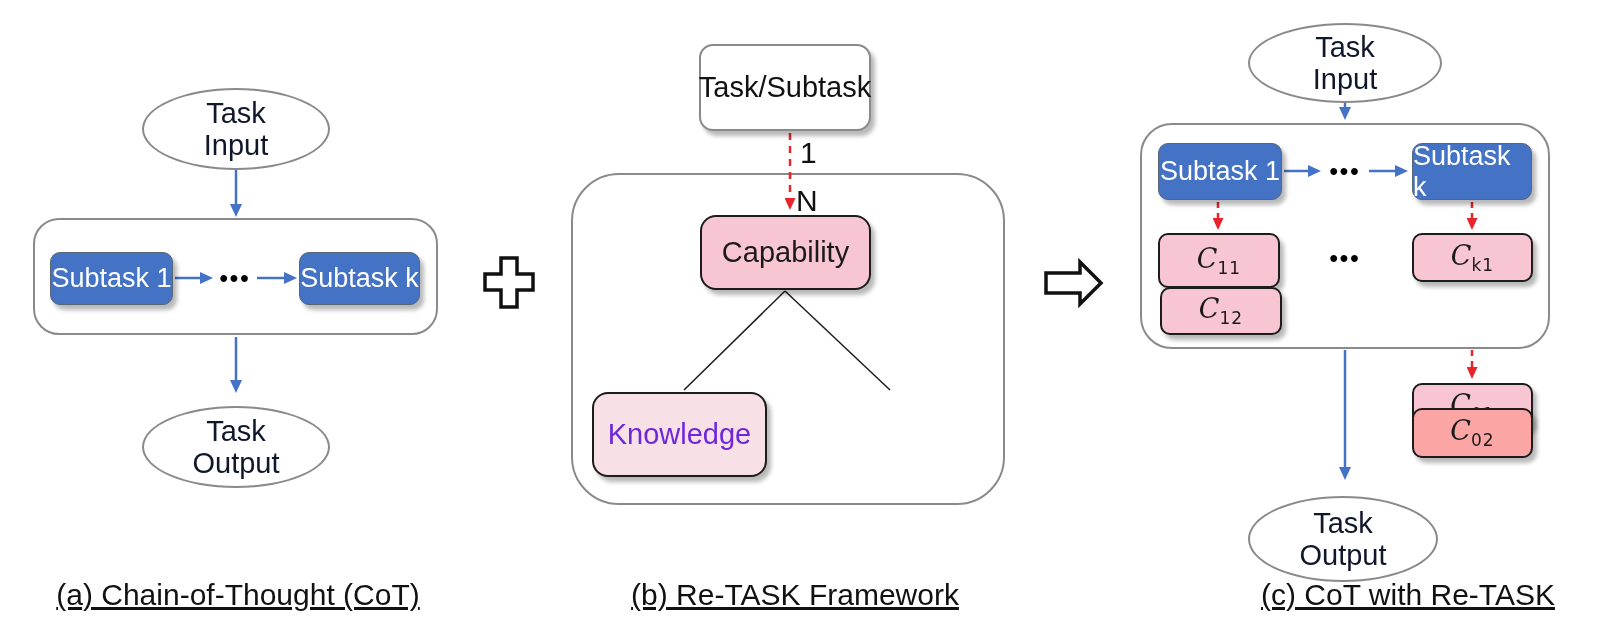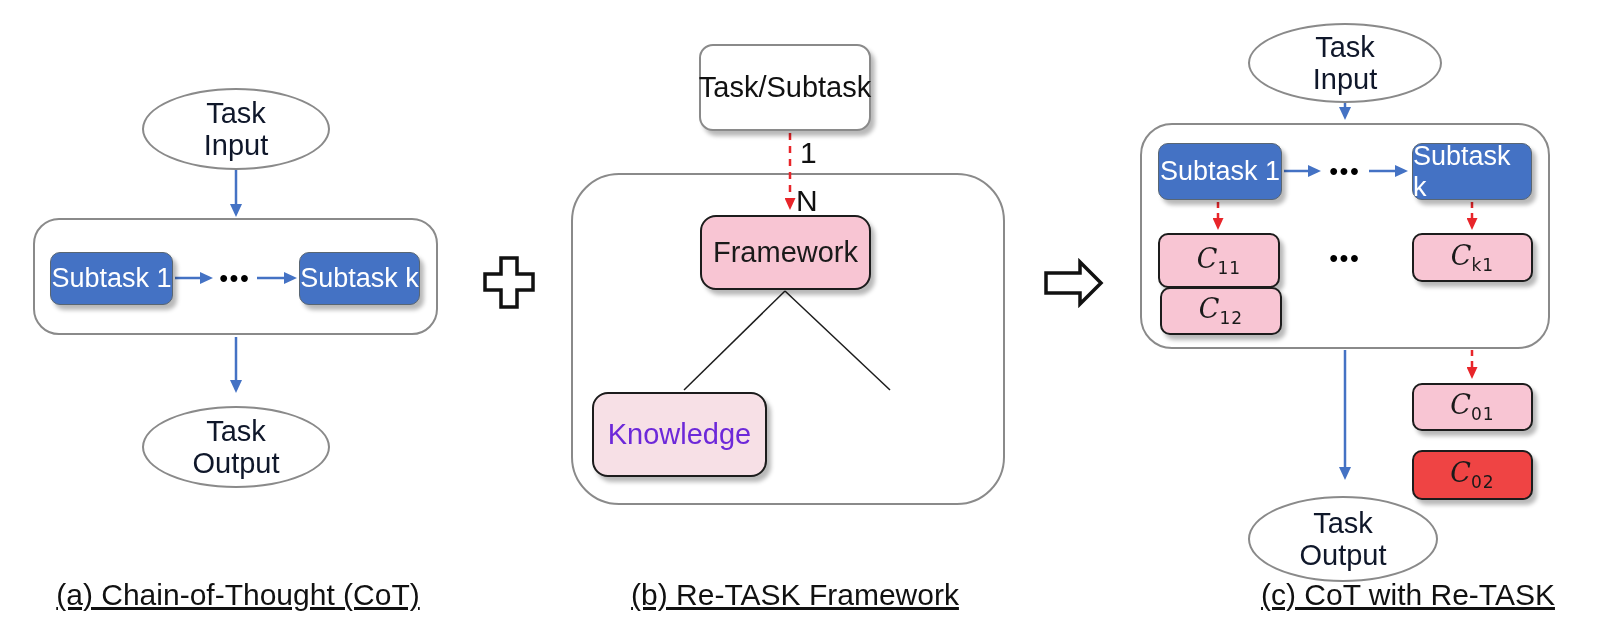--- a/index.html
+++ b/index.html
@@ -109,21 +109,21 @@
   <div class="node node-white" style="left:699px;top:44px;width:172px;height:87px;">
     <span>Task/Subtask</span>
   </div>
 
   <div class="mult-label" style="left:800px;top:136px;">1</div>
   <div class="mult-label" style="left:796px;top:184px;">N</div>
 
   <div class="container-box" style="left:571px;top:173px;width:434px;height:332px;border-radius:48px;"></div>
 
   <div class="node node-pink" style="left: 700px; top: 215px; width: 171px; height: 75px; background: rgb(248, 197, 211);">
-    <span>Framework</span>
+    <span>Capability</span>
   </div>
   <div class="node node-lightpink" style="left: 592px; top: 392px; width: 175px; height: 85px; background: rgb(247, 224, 230);">
     <span>Knowledge</span>
   </div>
 
   <div class="caption" style="left:795px;top:578px;">(b) Re-TASK Framework</div>
 
   <div class="ellipse" style="left:1248px;top:12px;width:194px;height:80px;">
     <div>Task</div>
     <div>Input</div>
@@ -146,21 +146,21 @@
     <span class="mC"><span>C</span><sub>12</sub></span>
   </div>
   <div class="dots" style="left:1321px;top:244px;width:48px;height:28px;">•••</div>
   <div class="node cbox" style="left: 1412px; top: 233px; width: 121px; height: 49px; background: rgb(248, 197, 211);">
     <span class="mC"><span>C</span><sub>k1</sub></span>
   </div>
 
   <div class="node cbox" style="left: 1412px; top: 383px; width: 121px; height: 48px; background: rgb(248, 197, 211);">
     <span class="mC"><span>C</span><sub>01</sub></span>
   </div>
-  <div class="node cbox" style="left: 1412px; top: 450px; width: 121px; height: 50px; background: #ef4444;">
+  <div class="node cbox" style="left: 1412px; top: 408px; width: 121px; height: 50px; background: #fca5a5;">
     <span class="mC"><span>C</span><sub>02</sub></span>
   </div>
 
   <div class="ellipse" style="left:1248px;top:485px;width:190px;height:86px;">
     <div>Task</div>
     <div>Output</div>
   </div>
 
   <div class="caption" style="left:1408px;top:578px;">(c) CoT with Re-TASK</div>
 

